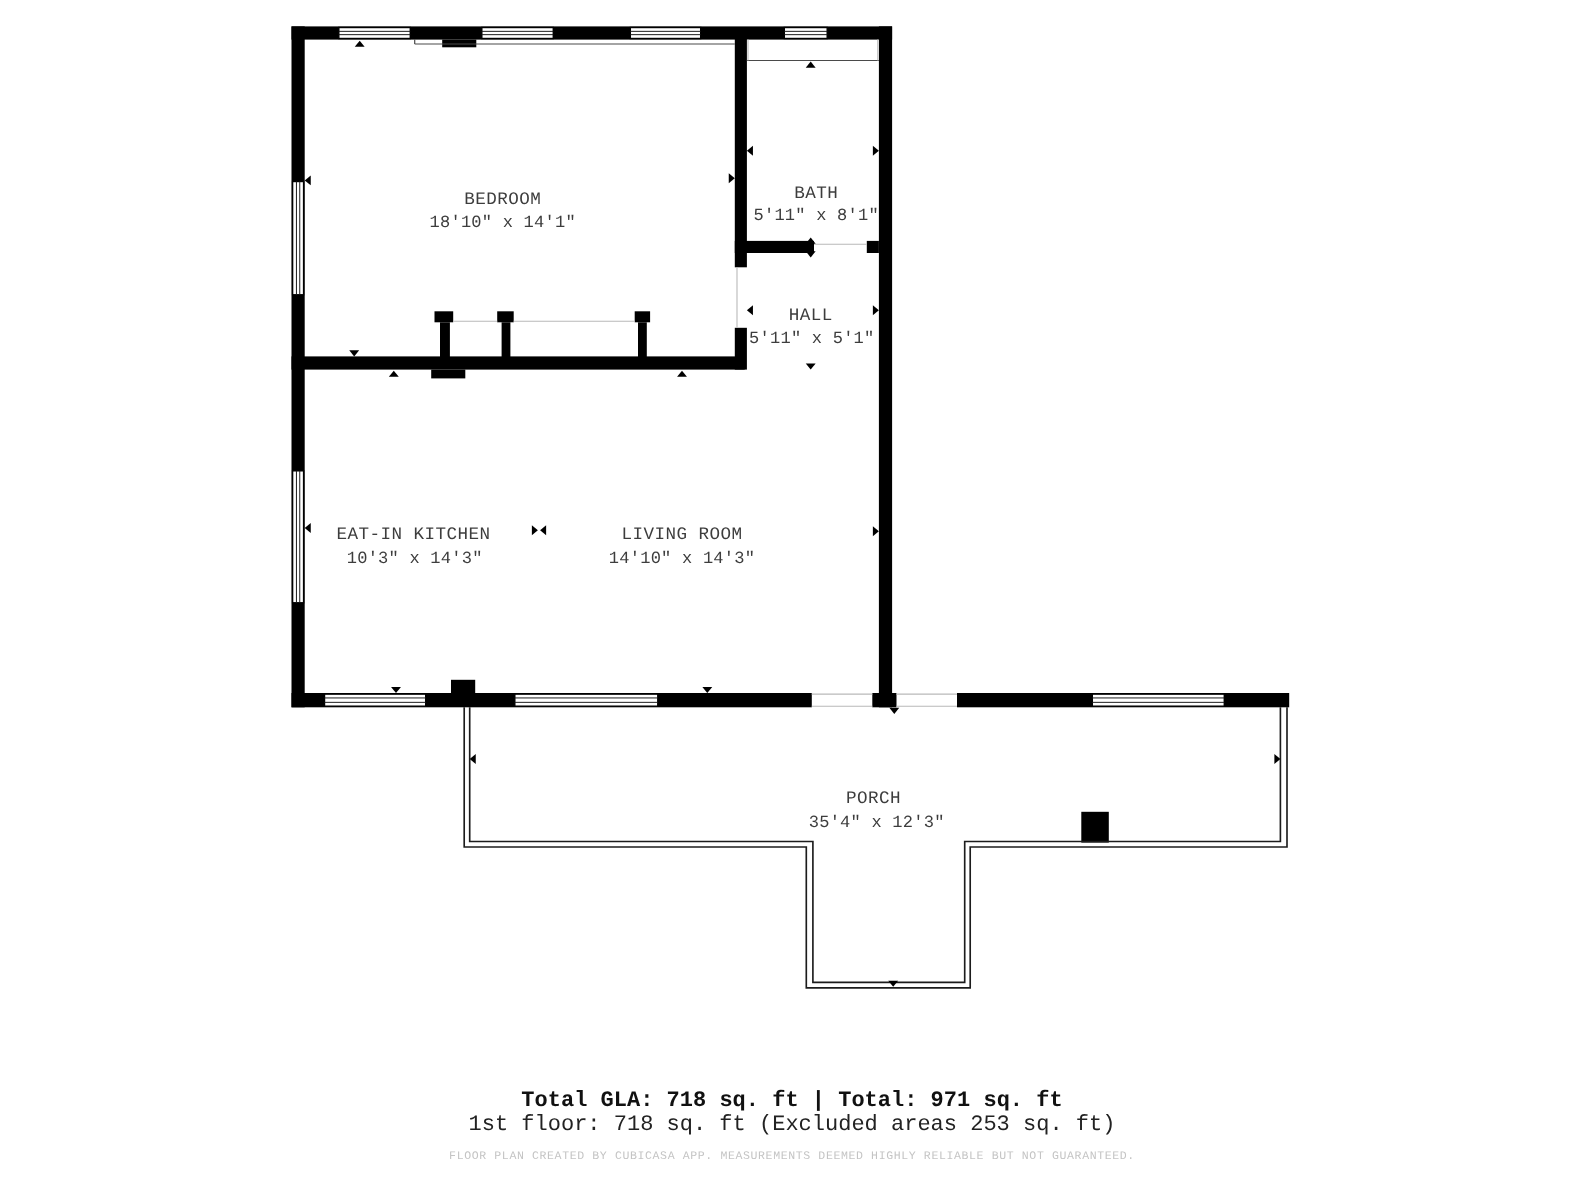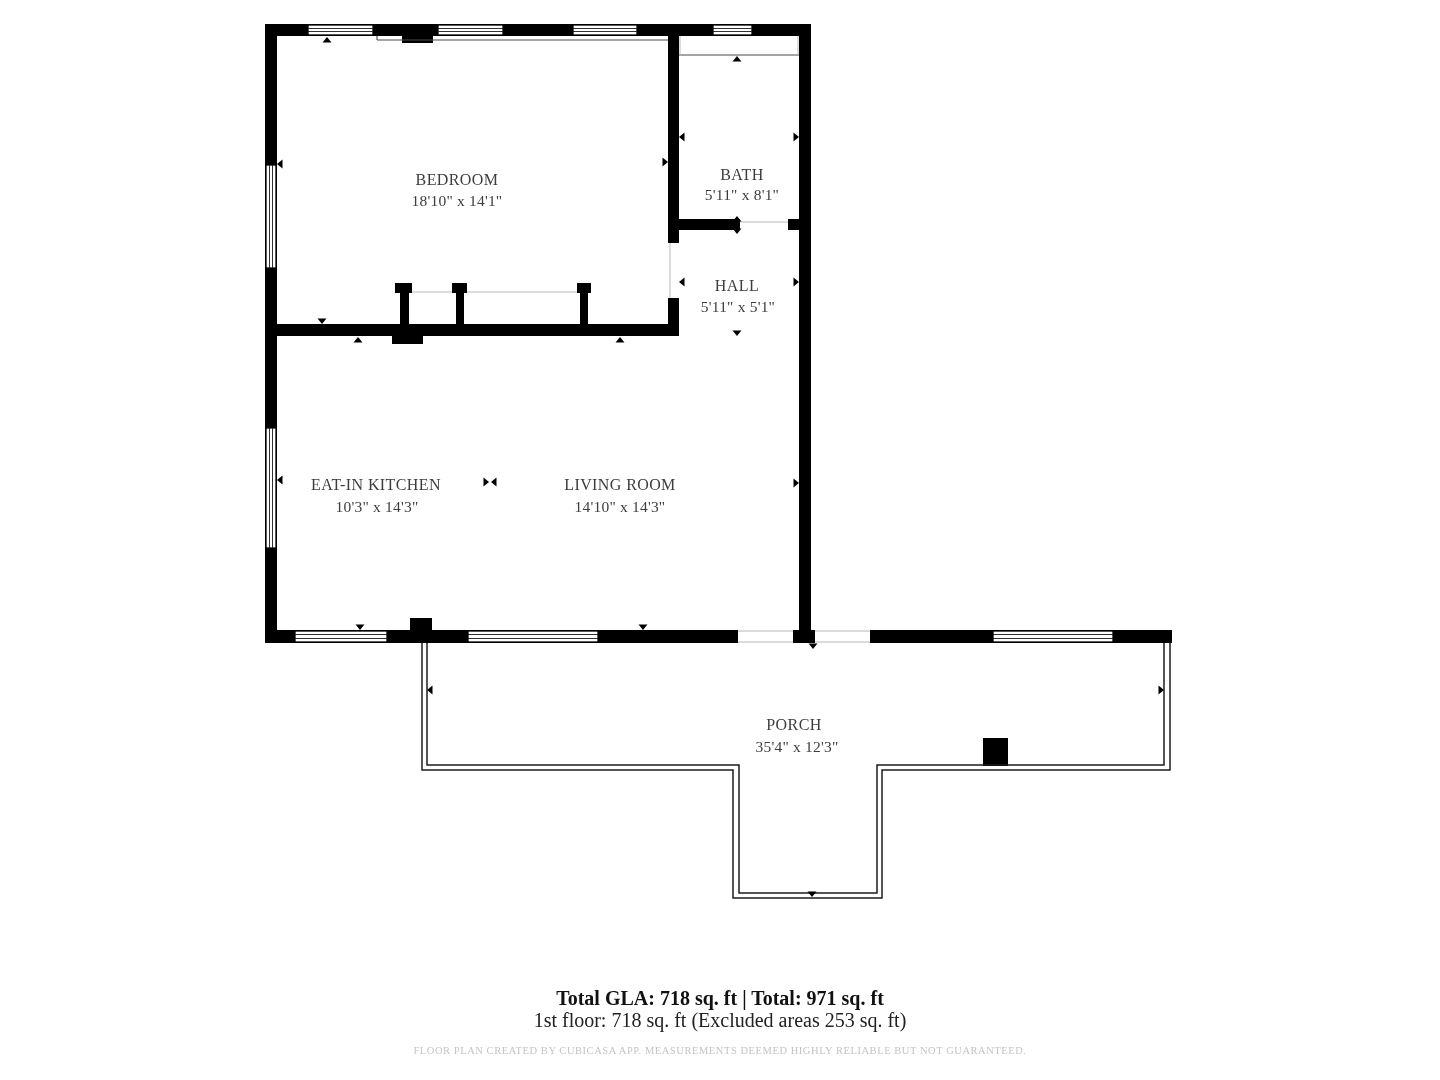--- a/index.html
+++ b/index.html
@@ -1,17 +1,17 @@
 <!DOCTYPE html>
 <html><head>
 <meta charset="utf-8">
 <style>
   html,body{margin:0;padding:0;background:#ffffff;}
   .plan{position:relative;width:1212px;height:1080px;background:#ffffff;overflow:hidden;
-        font-family:Liberation Serif, serif;text-align:center;}
+        font-family:Liberation Mono, monospace;text-align:center;}
   .plan svg{position:absolute;left:0;top:0;}
   .room-name{font-size:16px;fill:#3d3d3d;letter-spacing:.4px;}
   .room-dims{font-size:15.5px;fill:#3d3d3d;letter-spacing:.2px;}
   .footer-bold{font-size:20px;font-weight:bold;fill:#111;}
   .footer-reg{font-size:20px;fill:#222;}
   .disclaimer{font-size:10.5px;fill:#c4c4c4;letter-spacing:.55px;}
   .wall{fill:#000;}
   .win{fill:#fff;stroke:#000;stroke-width:1.3;}
   .winline{stroke:#1a1a1a;stroke-width:0.9;}
   .thin{stroke:#4a4a4a;stroke-width:1.1;}

